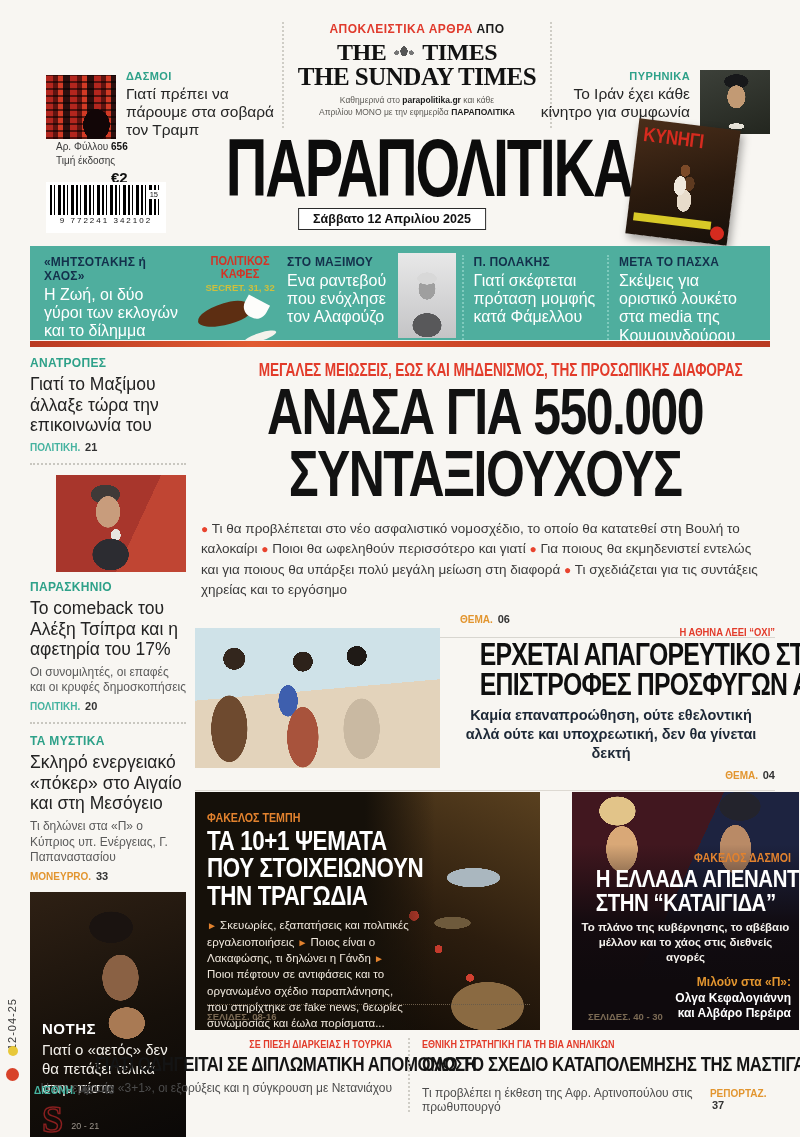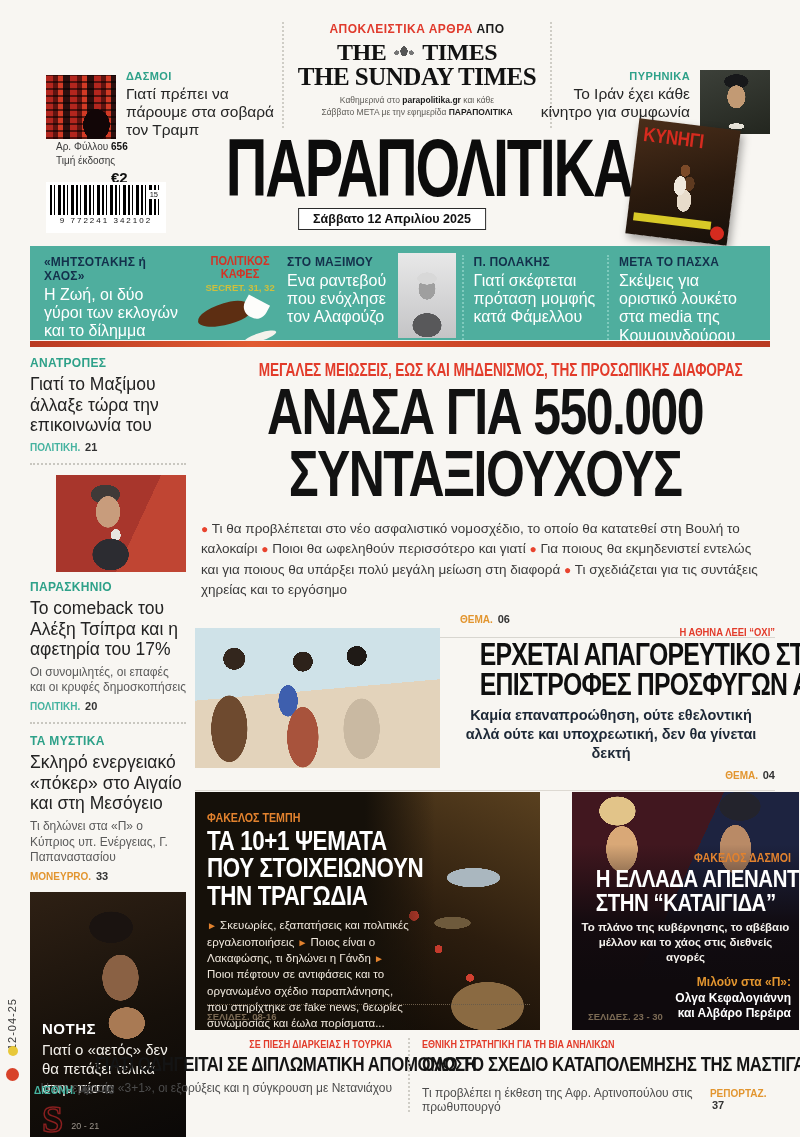--- a/index.html
+++ b/index.html
@@ -227,21 +227,21 @@
         <span>ΑΠΟ</span>
       </div>
       <div class="times times-1">
         <span>THE</span>
         <span class="crest"></span>
         <span>TIMES</span>
       </div>
       <div class="times times-2">THE SUNDAY TIMES</div>
       <div class="times-sub">
         <span>Καθημερινά στο </span><b>parapolitika.gr</b><span> και κάθε</span><br>
-        <span>Σάββατο ΜΕΤΑ με την εφημερίδα </span><b>ΠΑΡΑΠΟΛΙΤΙΚΑ</b>
+        <span>Απριλίου ΜΟΝΟ με την εφημερίδα </span><b>ΠΑΡΑΠΟΛΙΤΙΚΑ</b>
       </div>
     </div>
 
     <div class="tp-right">
       <div style="text-align:right;">
         <div class="tp-kicker">ΠΥΡΗΝΙΚΑ</div>
         <div class="tp-title">Το Ιράν έχει κάθε κίνητρο για συμφωνία</div>
       </div>
       <div class="tp-img diplomat-img"></div>
     </div>
@@ -428,21 +428,21 @@
       <div class="tariff-sub">
         <span>Το πλάνο της κυβέρνησης, το αβέβαιο</span><br>
         <span>μέλλον και το χάος στις διεθνείς αγορές</span>
       </div>
       <div class="tariff-speak">
         <div class="speak-label">Μιλούν στα «Π»:</div>
         <div class="speak-names">Ολγα Κεφαλογιάννη</div>
         <div class="speak-names">και Αλβάρο Περέιρα</div>
       </div>
       <span class="pages-muted tariff-pages"><span>ΣΕΛΙΔΕΣ.</span>
-        <span>23 - 30</span></span>
+        <span>40 - 30</span></span>
     </div>
   </div>
 
   <div class="bottom">
     <div class="b-left">
       <div class="b-kicker">
           <span class="cx-r">ΣΕ ΠΙΕΣΗ ΔΙΑΡΚΕΙΑΣ Η ΤΟΥΡΚΙΑ</span>
         </div>
       <div class="b-h">
           <span class="cx-r">ΓΙΑΤΙ ΟΔΗΓΕΙΤΑΙ ΣΕ ΔΙΠΛΩΜΑΤΙΚΗ ΑΠΟΜΟΝΩΣΗ</span>

